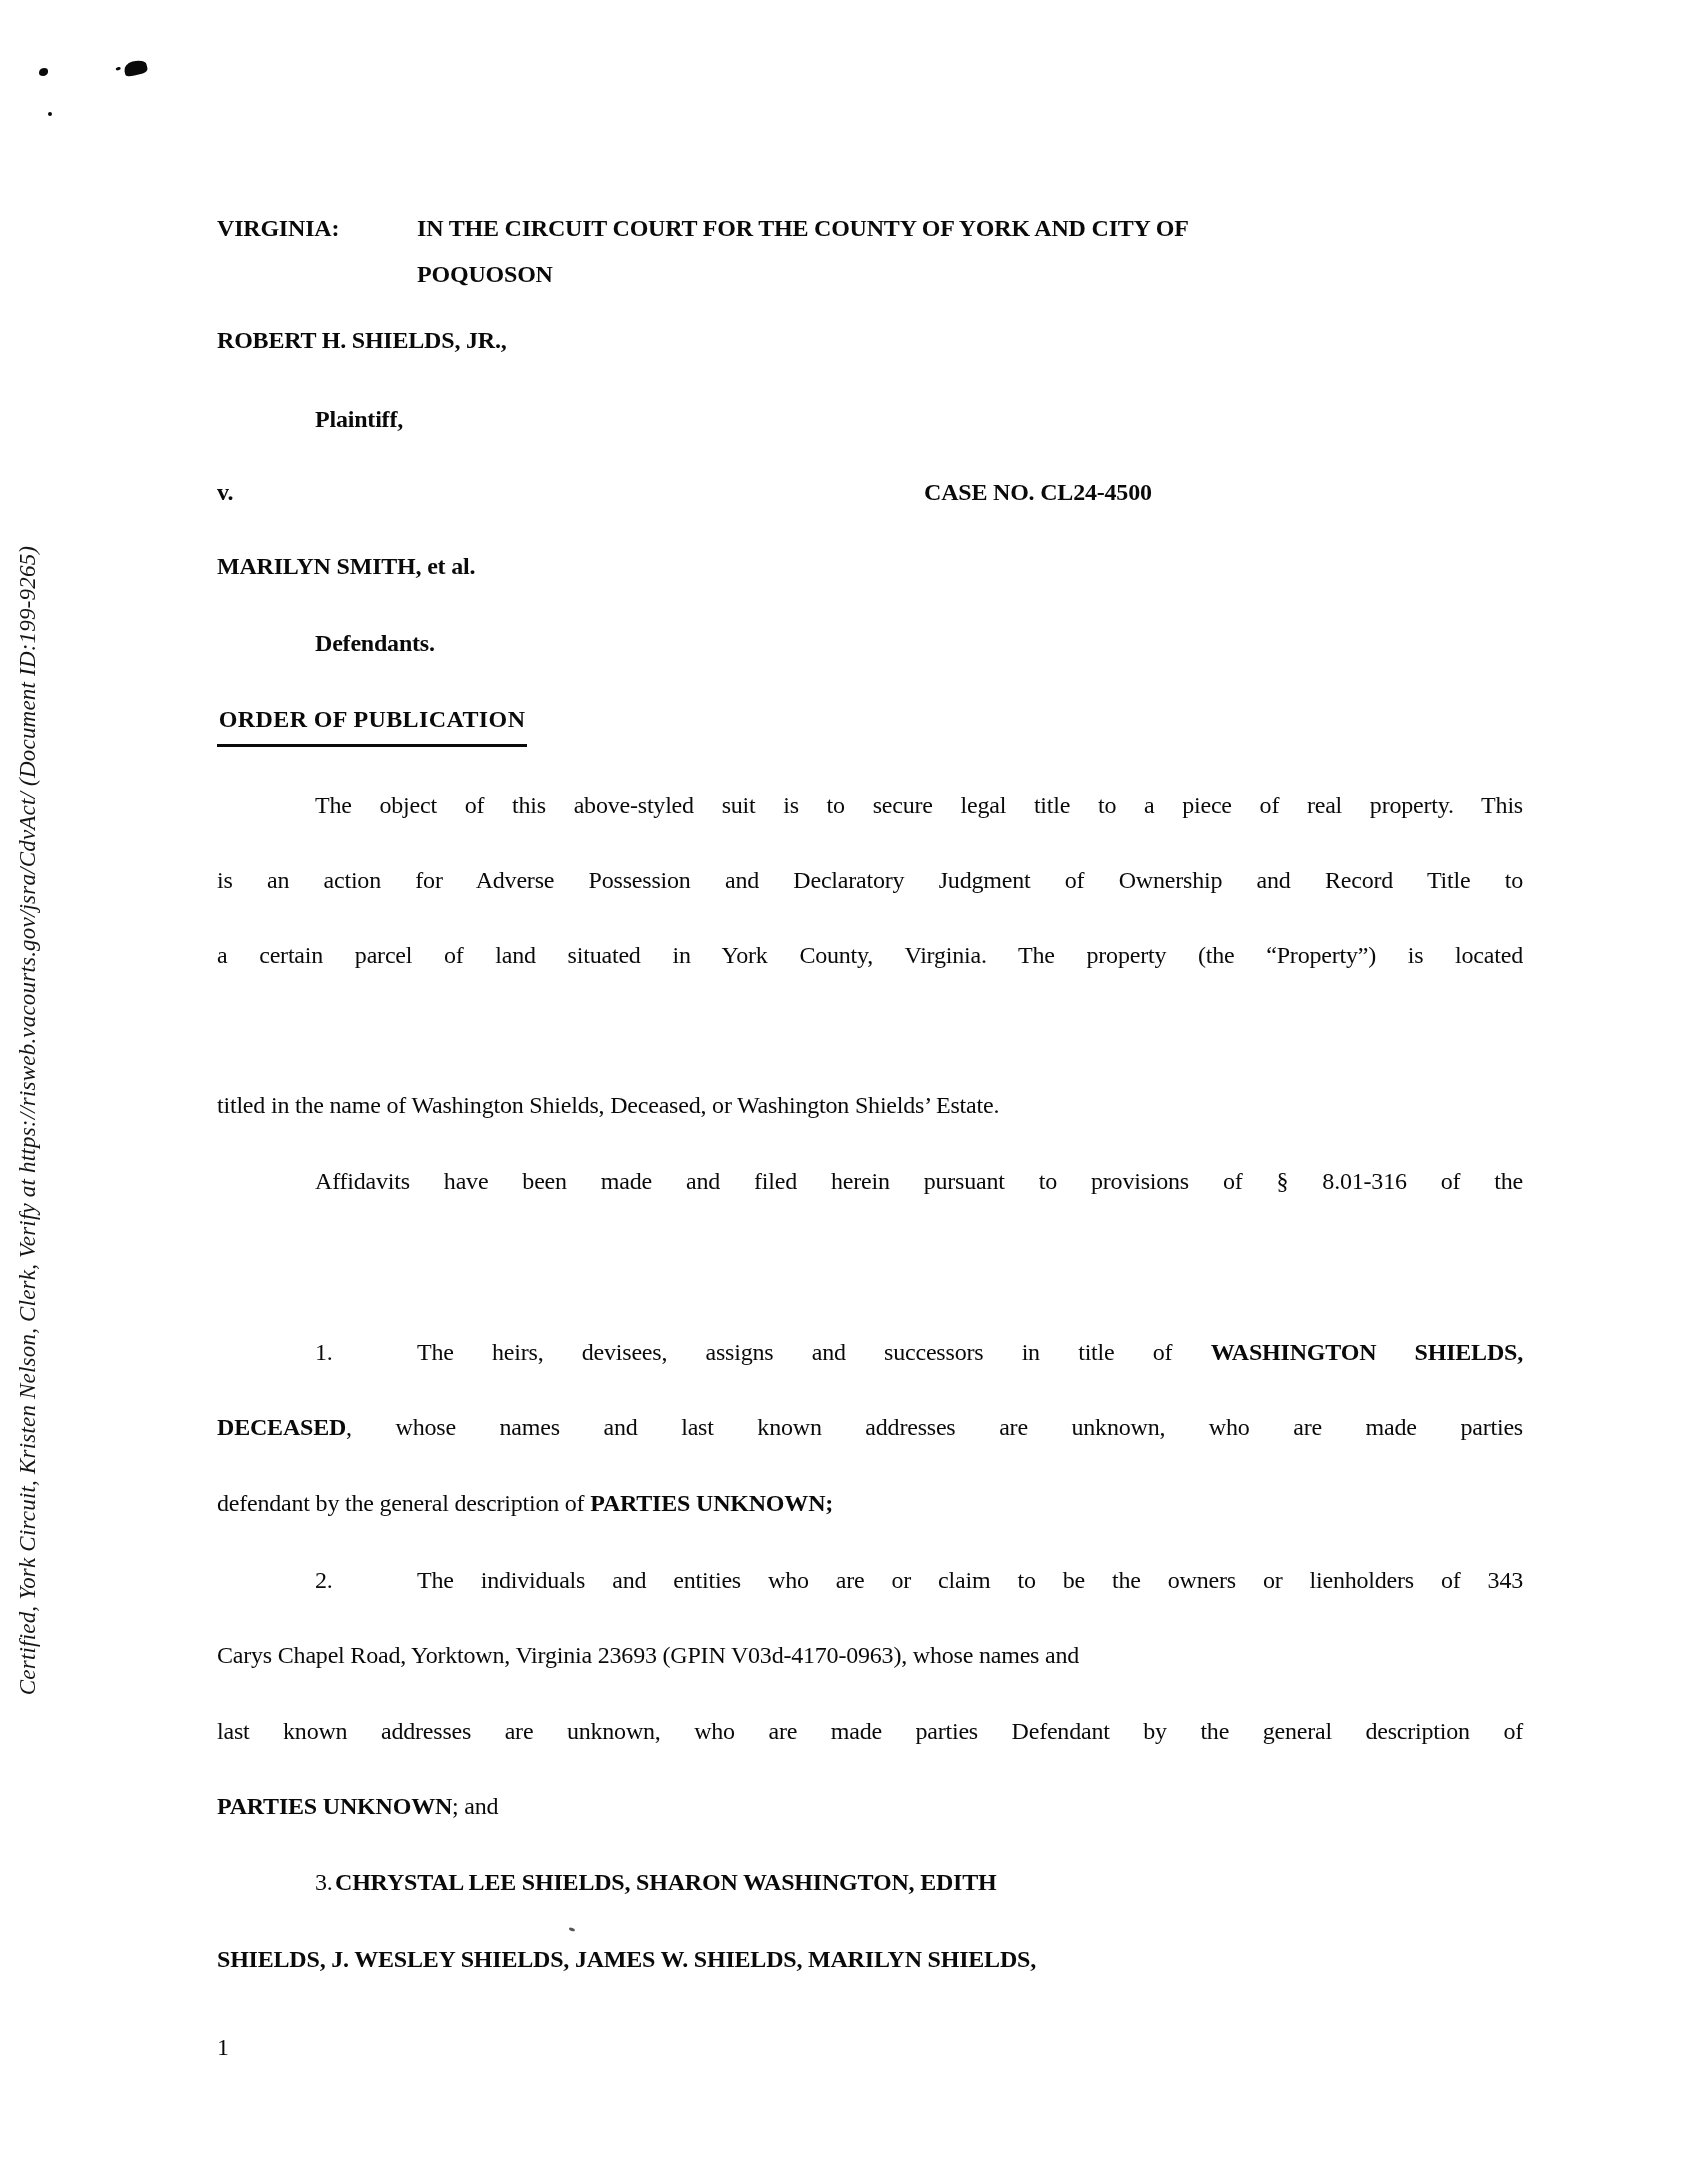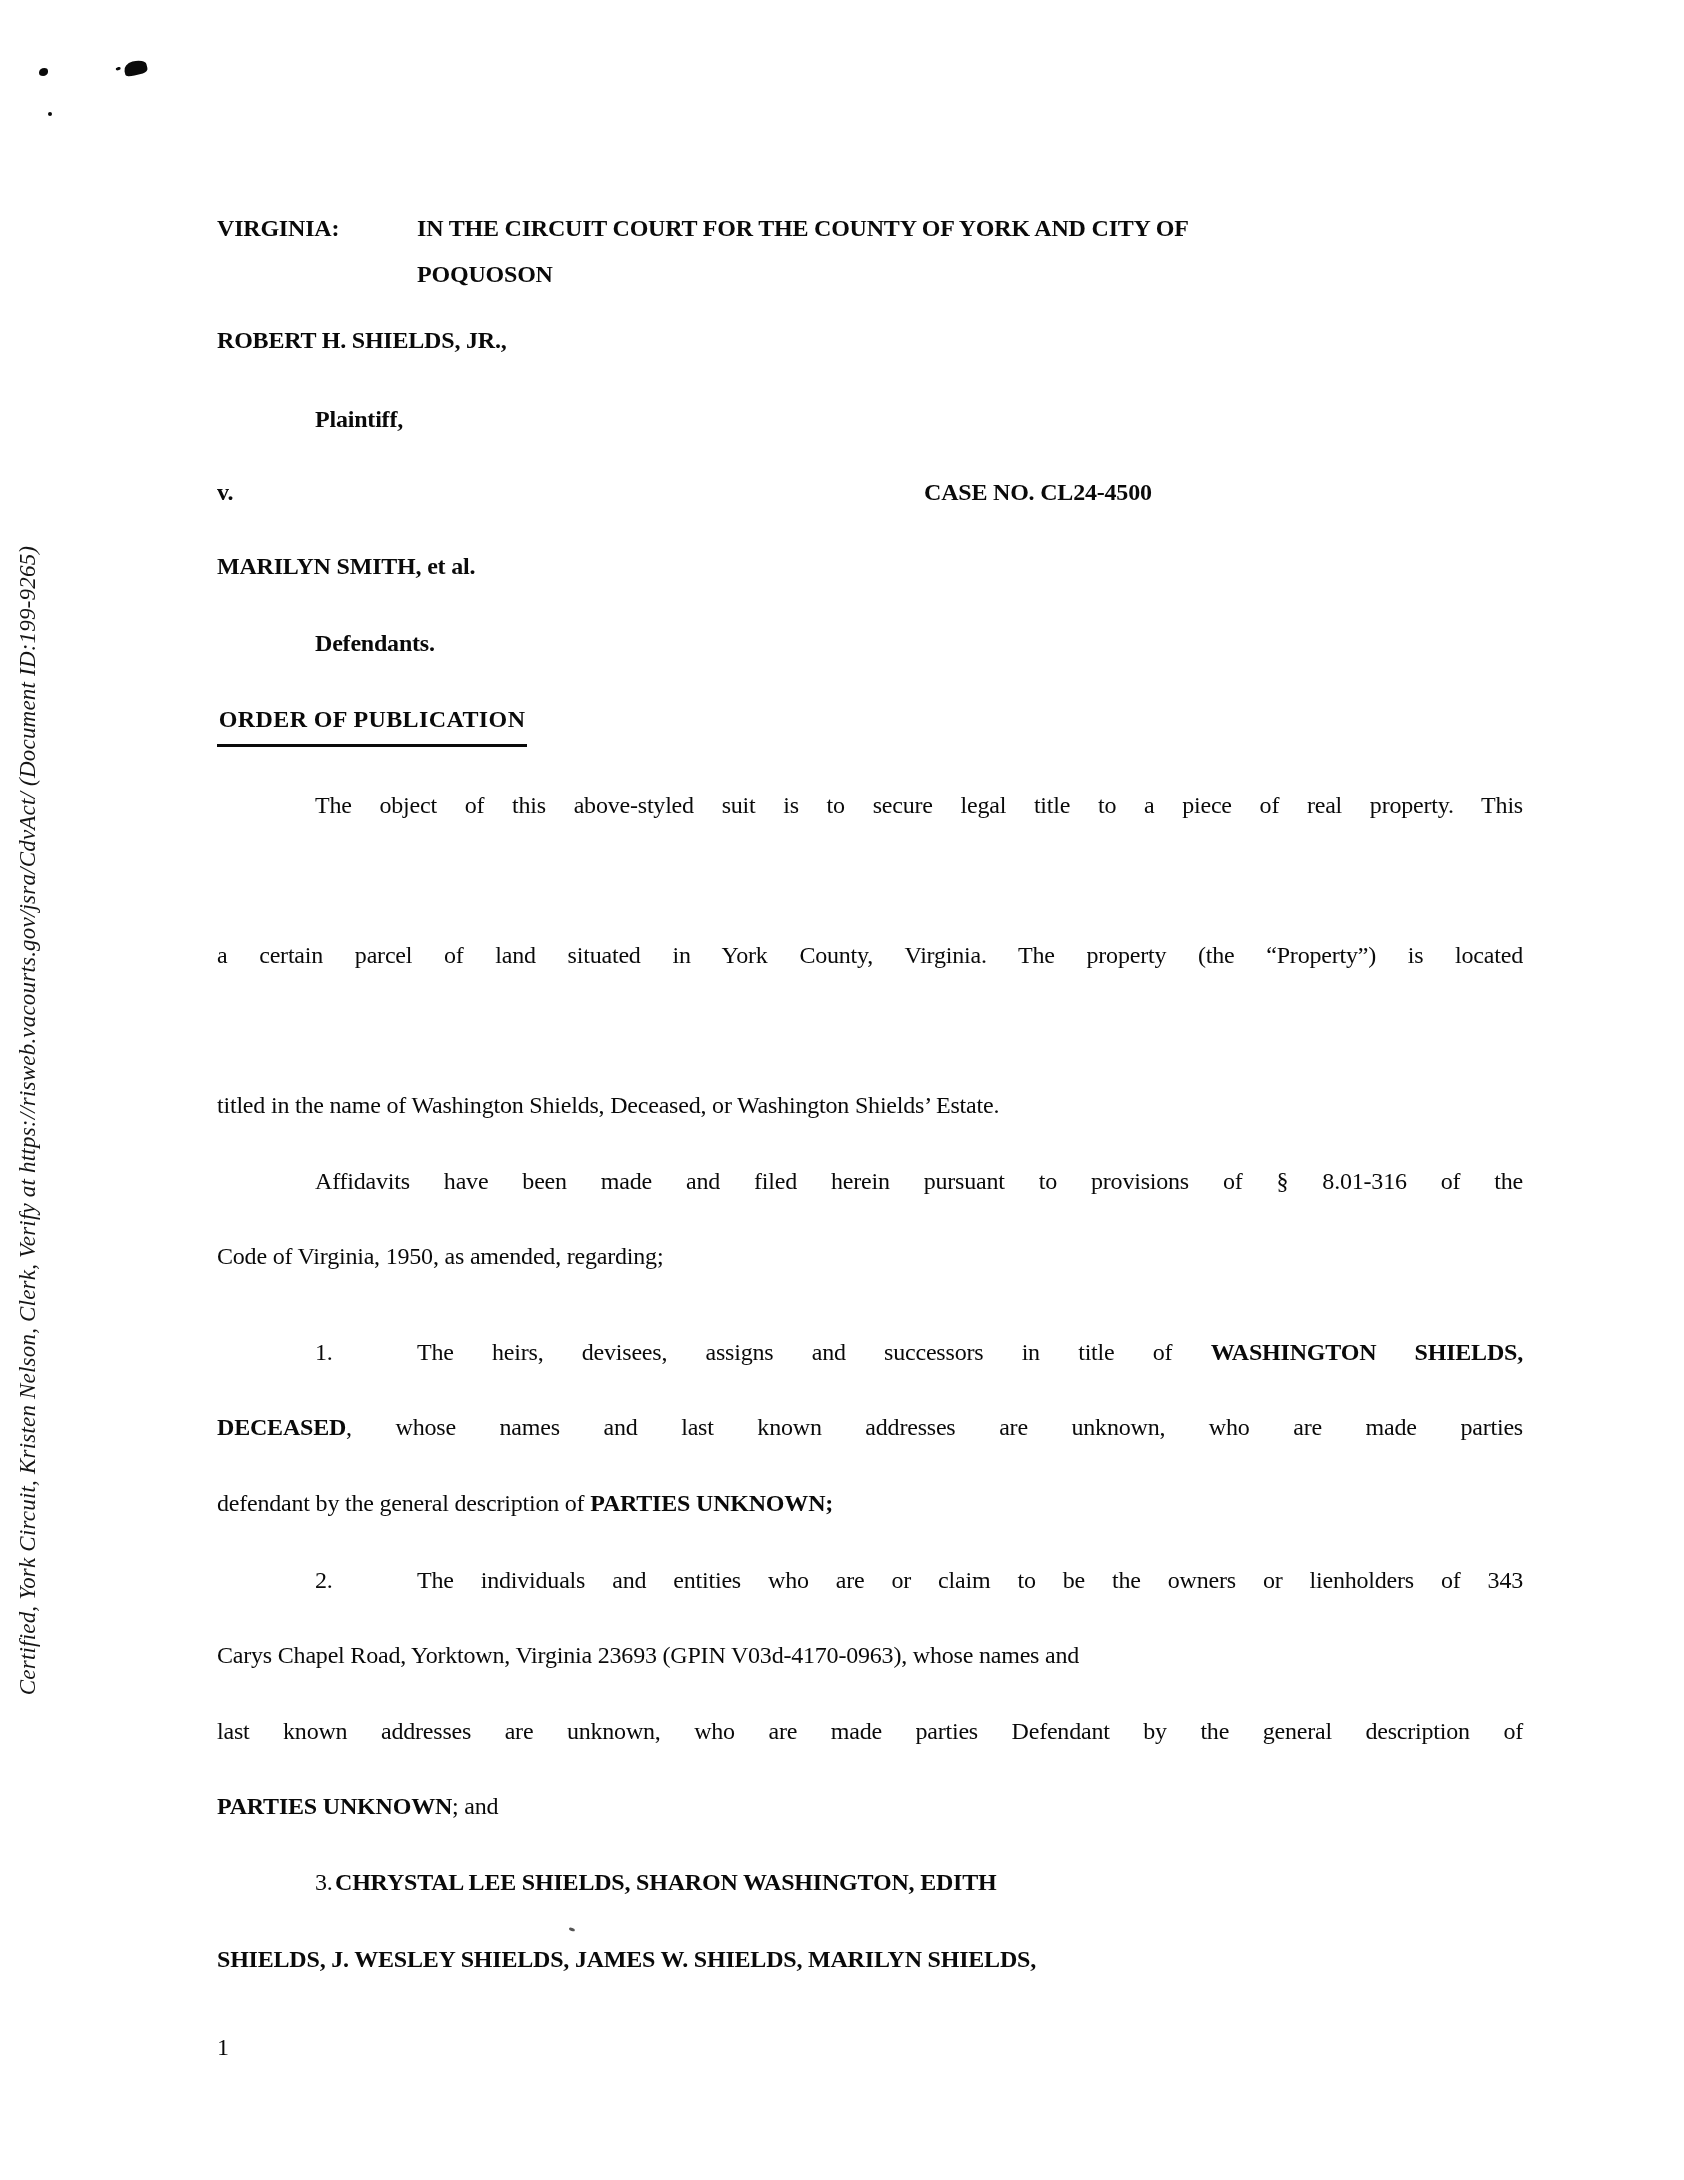--- a/index.html
+++ b/index.html
@@ -102,32 +102,32 @@
     <span class="num">Defendants.</span>
   </div>
 
   <div class="line center" style="top:698px">
     <span class="heading-text">ORDER OF PUBLICATION</span>
   </div>
 
   <div class="line j ind" style="top:784px">
     <span class="txt">The object of this above-styled suit is to secure legal title to a piece of real property. This</span>
   </div>
+  <div class="line j" style="top:859px">
+    <span class="txt">is an action for Adverse Possession and Declaratory Judgment of Ownership and Record Title to</span>
+  </div>
   <div class="line j" style="top:934px">
     <span class="txt">a certain parcel of land situated in York County, Virginia. The property (the “Property”) is located</span>
   </div>
   <div class="line nw" style="top:1084px">
     <span class="txt">titled in the name of Washington Shields, Deceased, or Washington Shields’ Estate.</span>
   </div>
 
   <div class="line j ind" style="top:1160px">
     <span class="txt">Affidavits have been made and filed herein pursuant to provisions of § 8.01-316 of the</span>
-  </div>
-  <div class="line nw" style="top:1235px">
-    <span class="txt">Code of Virginia, 1950, as amended, regarding;</span>
   </div>
 
   <div class="line j" style="top:1331px">
     <span class="num">1.</span>
     <span class="txt" style="margin-left:200px">
       <span>The heirs, devisees, assigns and successors in title of </span><span class="b">WASHINGTON SHIELDS,</span>
     </span>
   </div>
   <div class="line j" style="top:1406px">
     <span class="txt">

